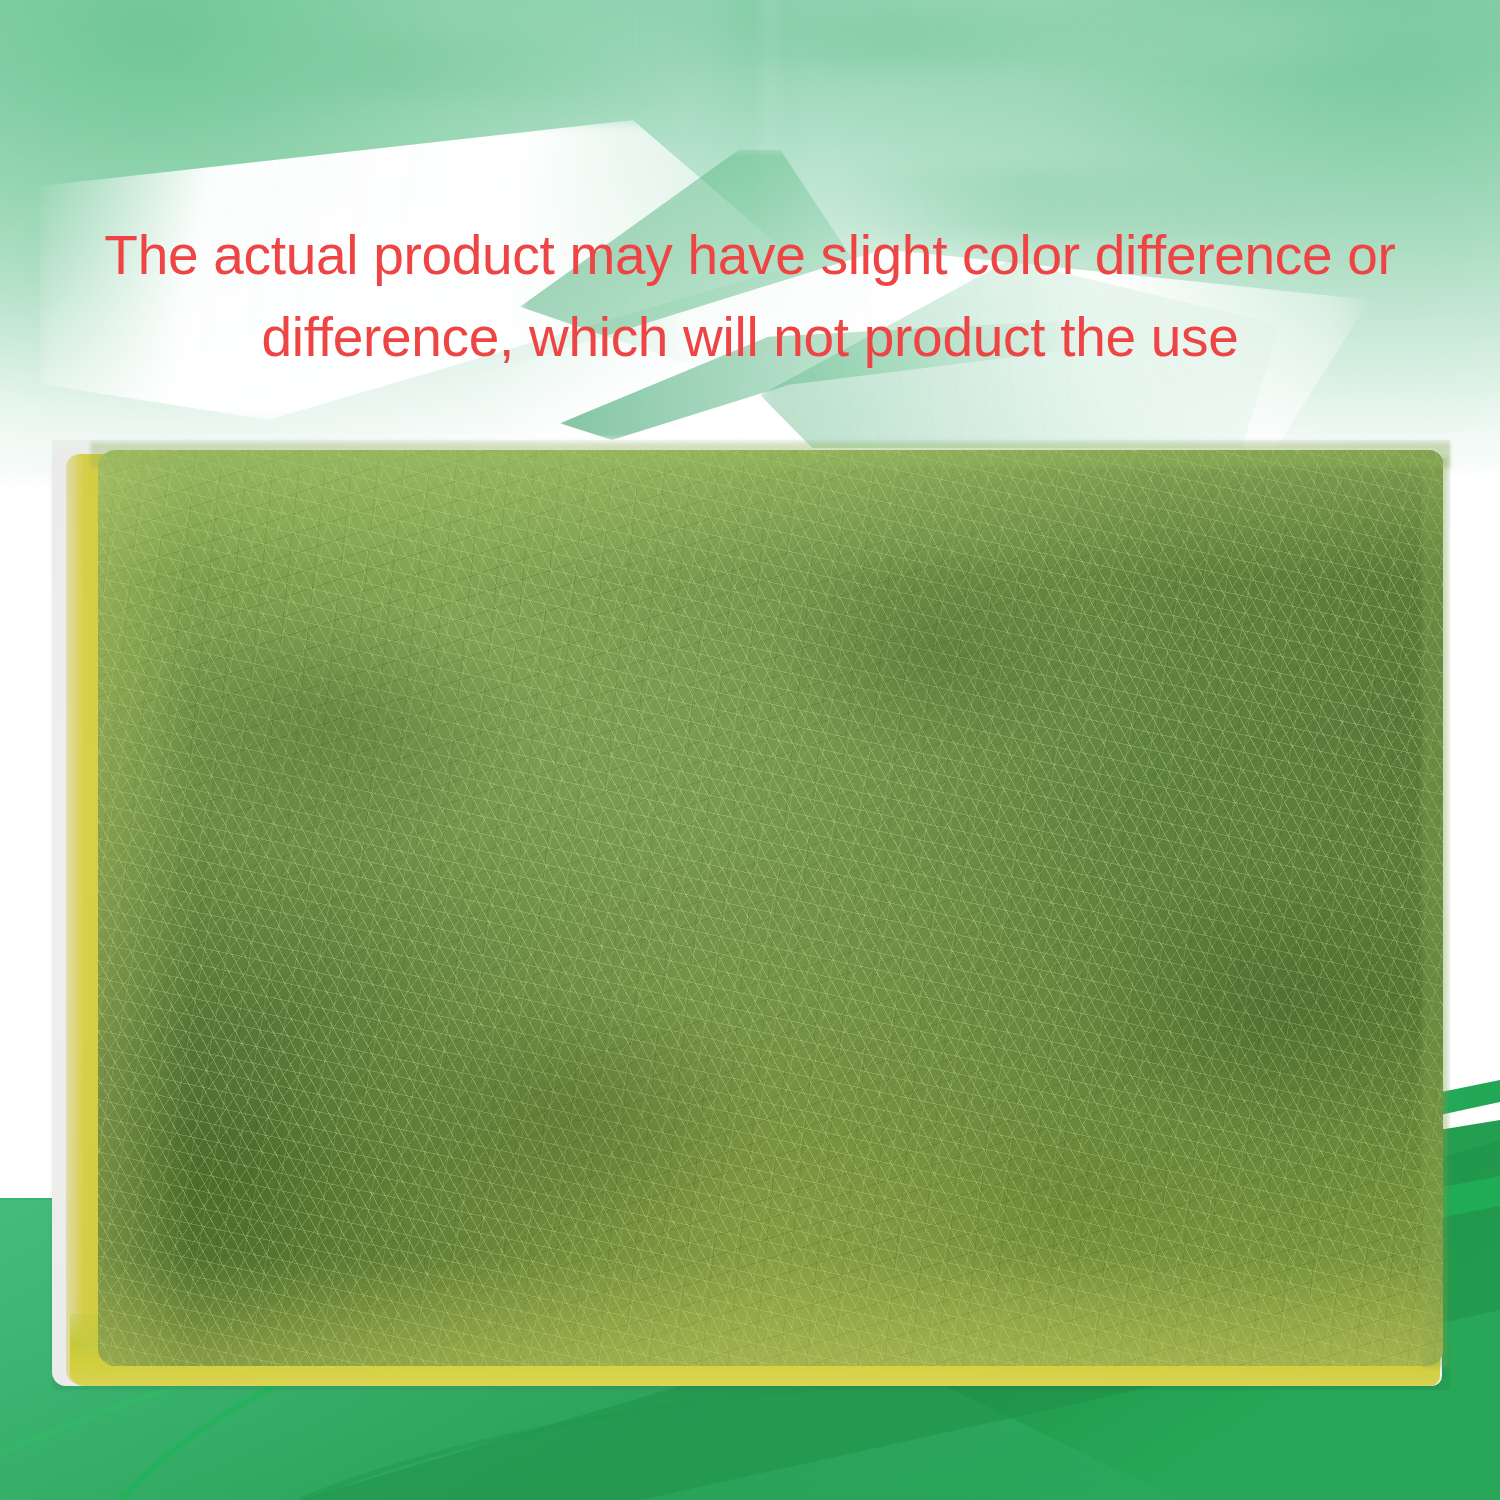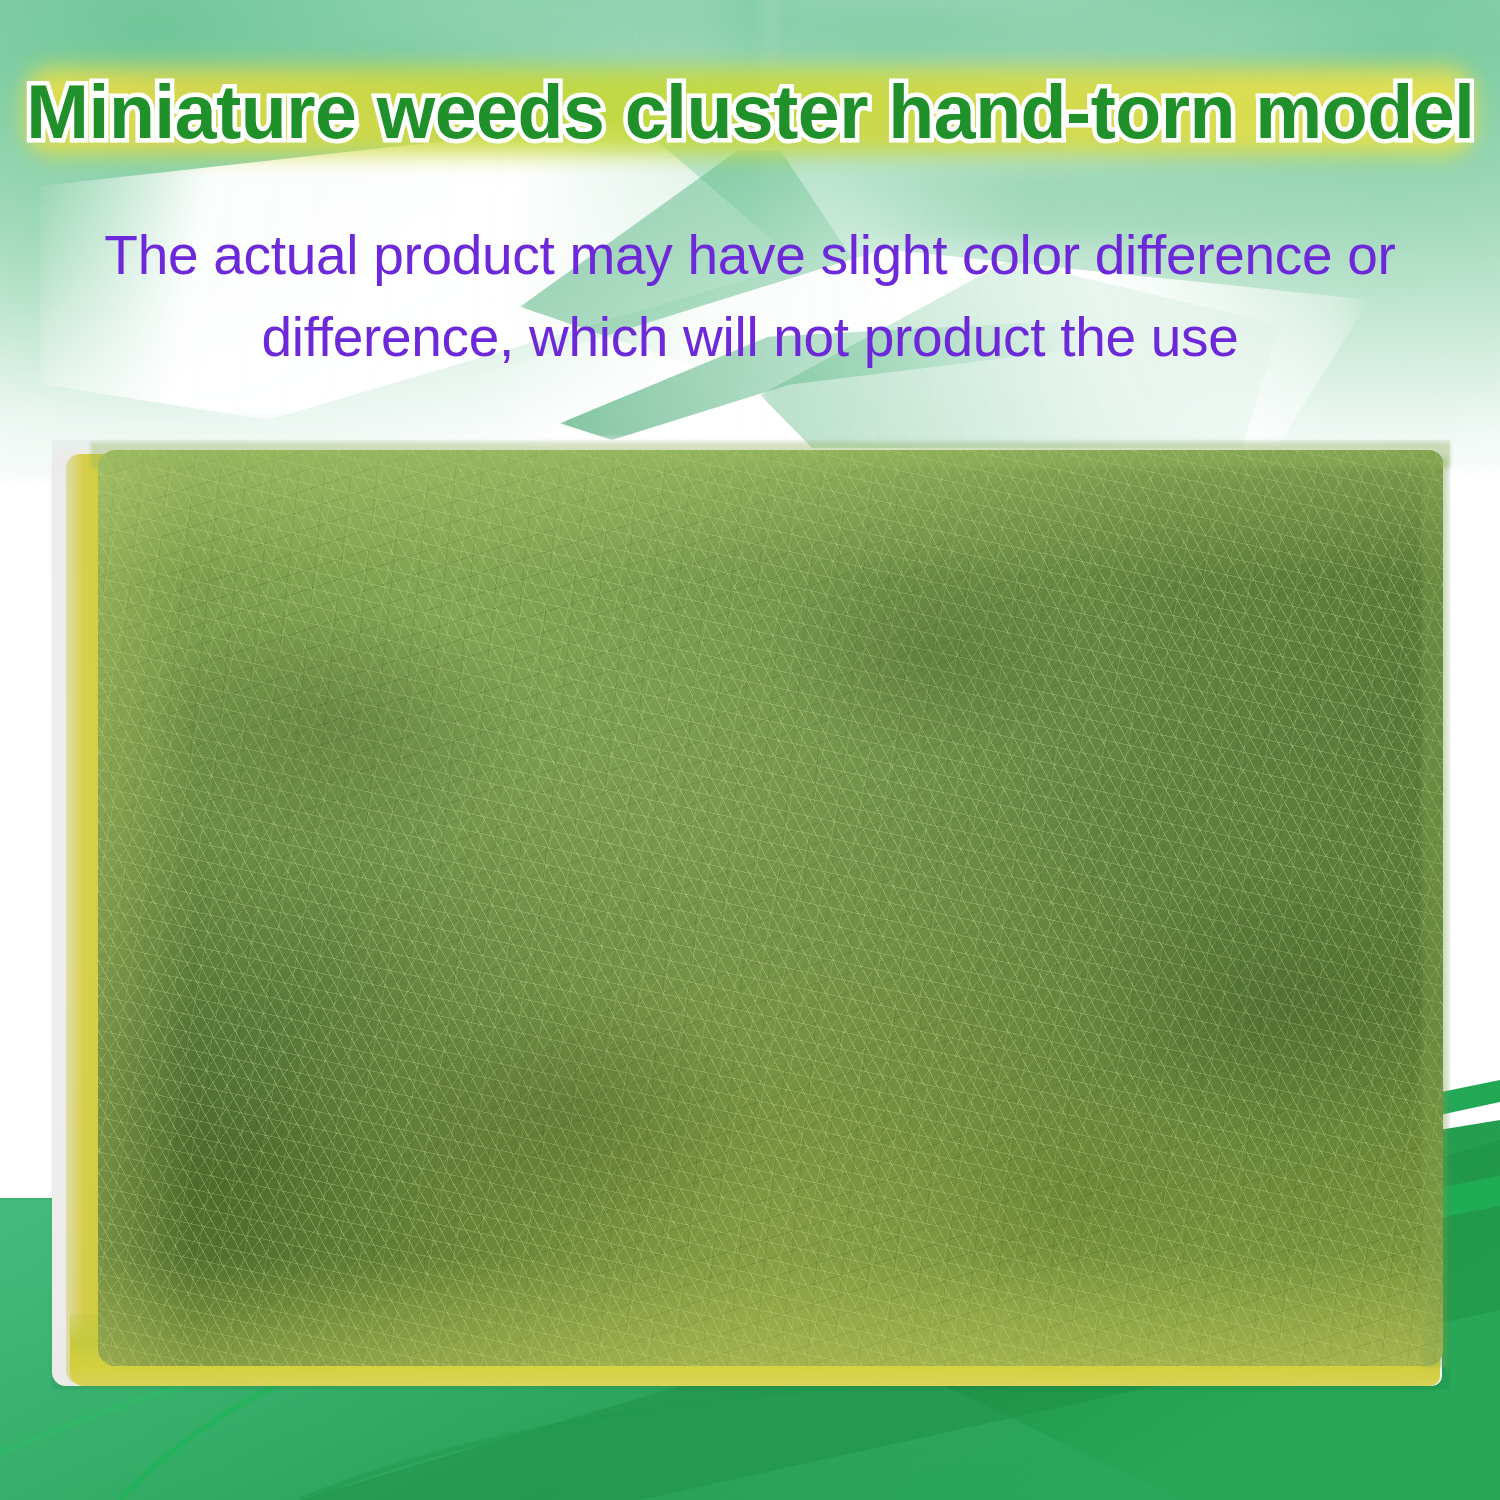--- a/index.html
+++ b/index.html
@@ -208,21 +208,21 @@
   .subtitle {
     position: absolute;
     left: 0;
     top: 214px;
     width: 1500px;
     text-align: center;
     font-family: "Liberation Sans Narrow", "Liberation Sans", sans-serif;
     font-weight: normal;
     font-size: 55px;
     line-height: 82px;
-    color: #6d28d9;
+    color: #ef4444;
     letter-spacing: -0.3px;
   }
   .subtitle span { display: block; }
 
   
 
   .photo {
     position: absolute;
     left: 52px;
     top: 440px;
@@ -458,24 +458,20 @@
 
       <path d="M1090,84 L1500,0 L1500,22 L1120,104 Z" fill="url(#gBright)" opacity="0.95"></path>
       <path d="M980,196 L1500,96 L1500,126 L1000,224 Z" fill="#1fae57" opacity="0.9"></path>
 
       <path d="M120,420 C230,300 430,222 700,190 C900,166 1130,162 1330,186" fill="none" stroke="#23b35c" stroke-width="6" opacity="0.85"></path>
       <path d="M-40,390 C160,302 340,250 560,232" fill="none" stroke="#2fbd66" stroke-width="5" opacity="0.6"></path>
       <path d="M300,420 C520,330 860,286 1220,300" fill="none" stroke="#1d9a4c" stroke-width="5" opacity="0.5"></path>
     </svg>
   </div>
 
-  <div class="title-wrap">
-    <div class="title-glow"></div>
-    <div class="title-text">Miniature weeds cluster hand-torn model</div>
-  </div>
 
   <div class="subtitle">
     <span>The actual product may have slight color difference or</span>
     <span>difference, which will not product the use</span>
   </div>
 
   <div class="photo">
 
     <div class="foam"></div>
     <div class="flock-left"></div>

